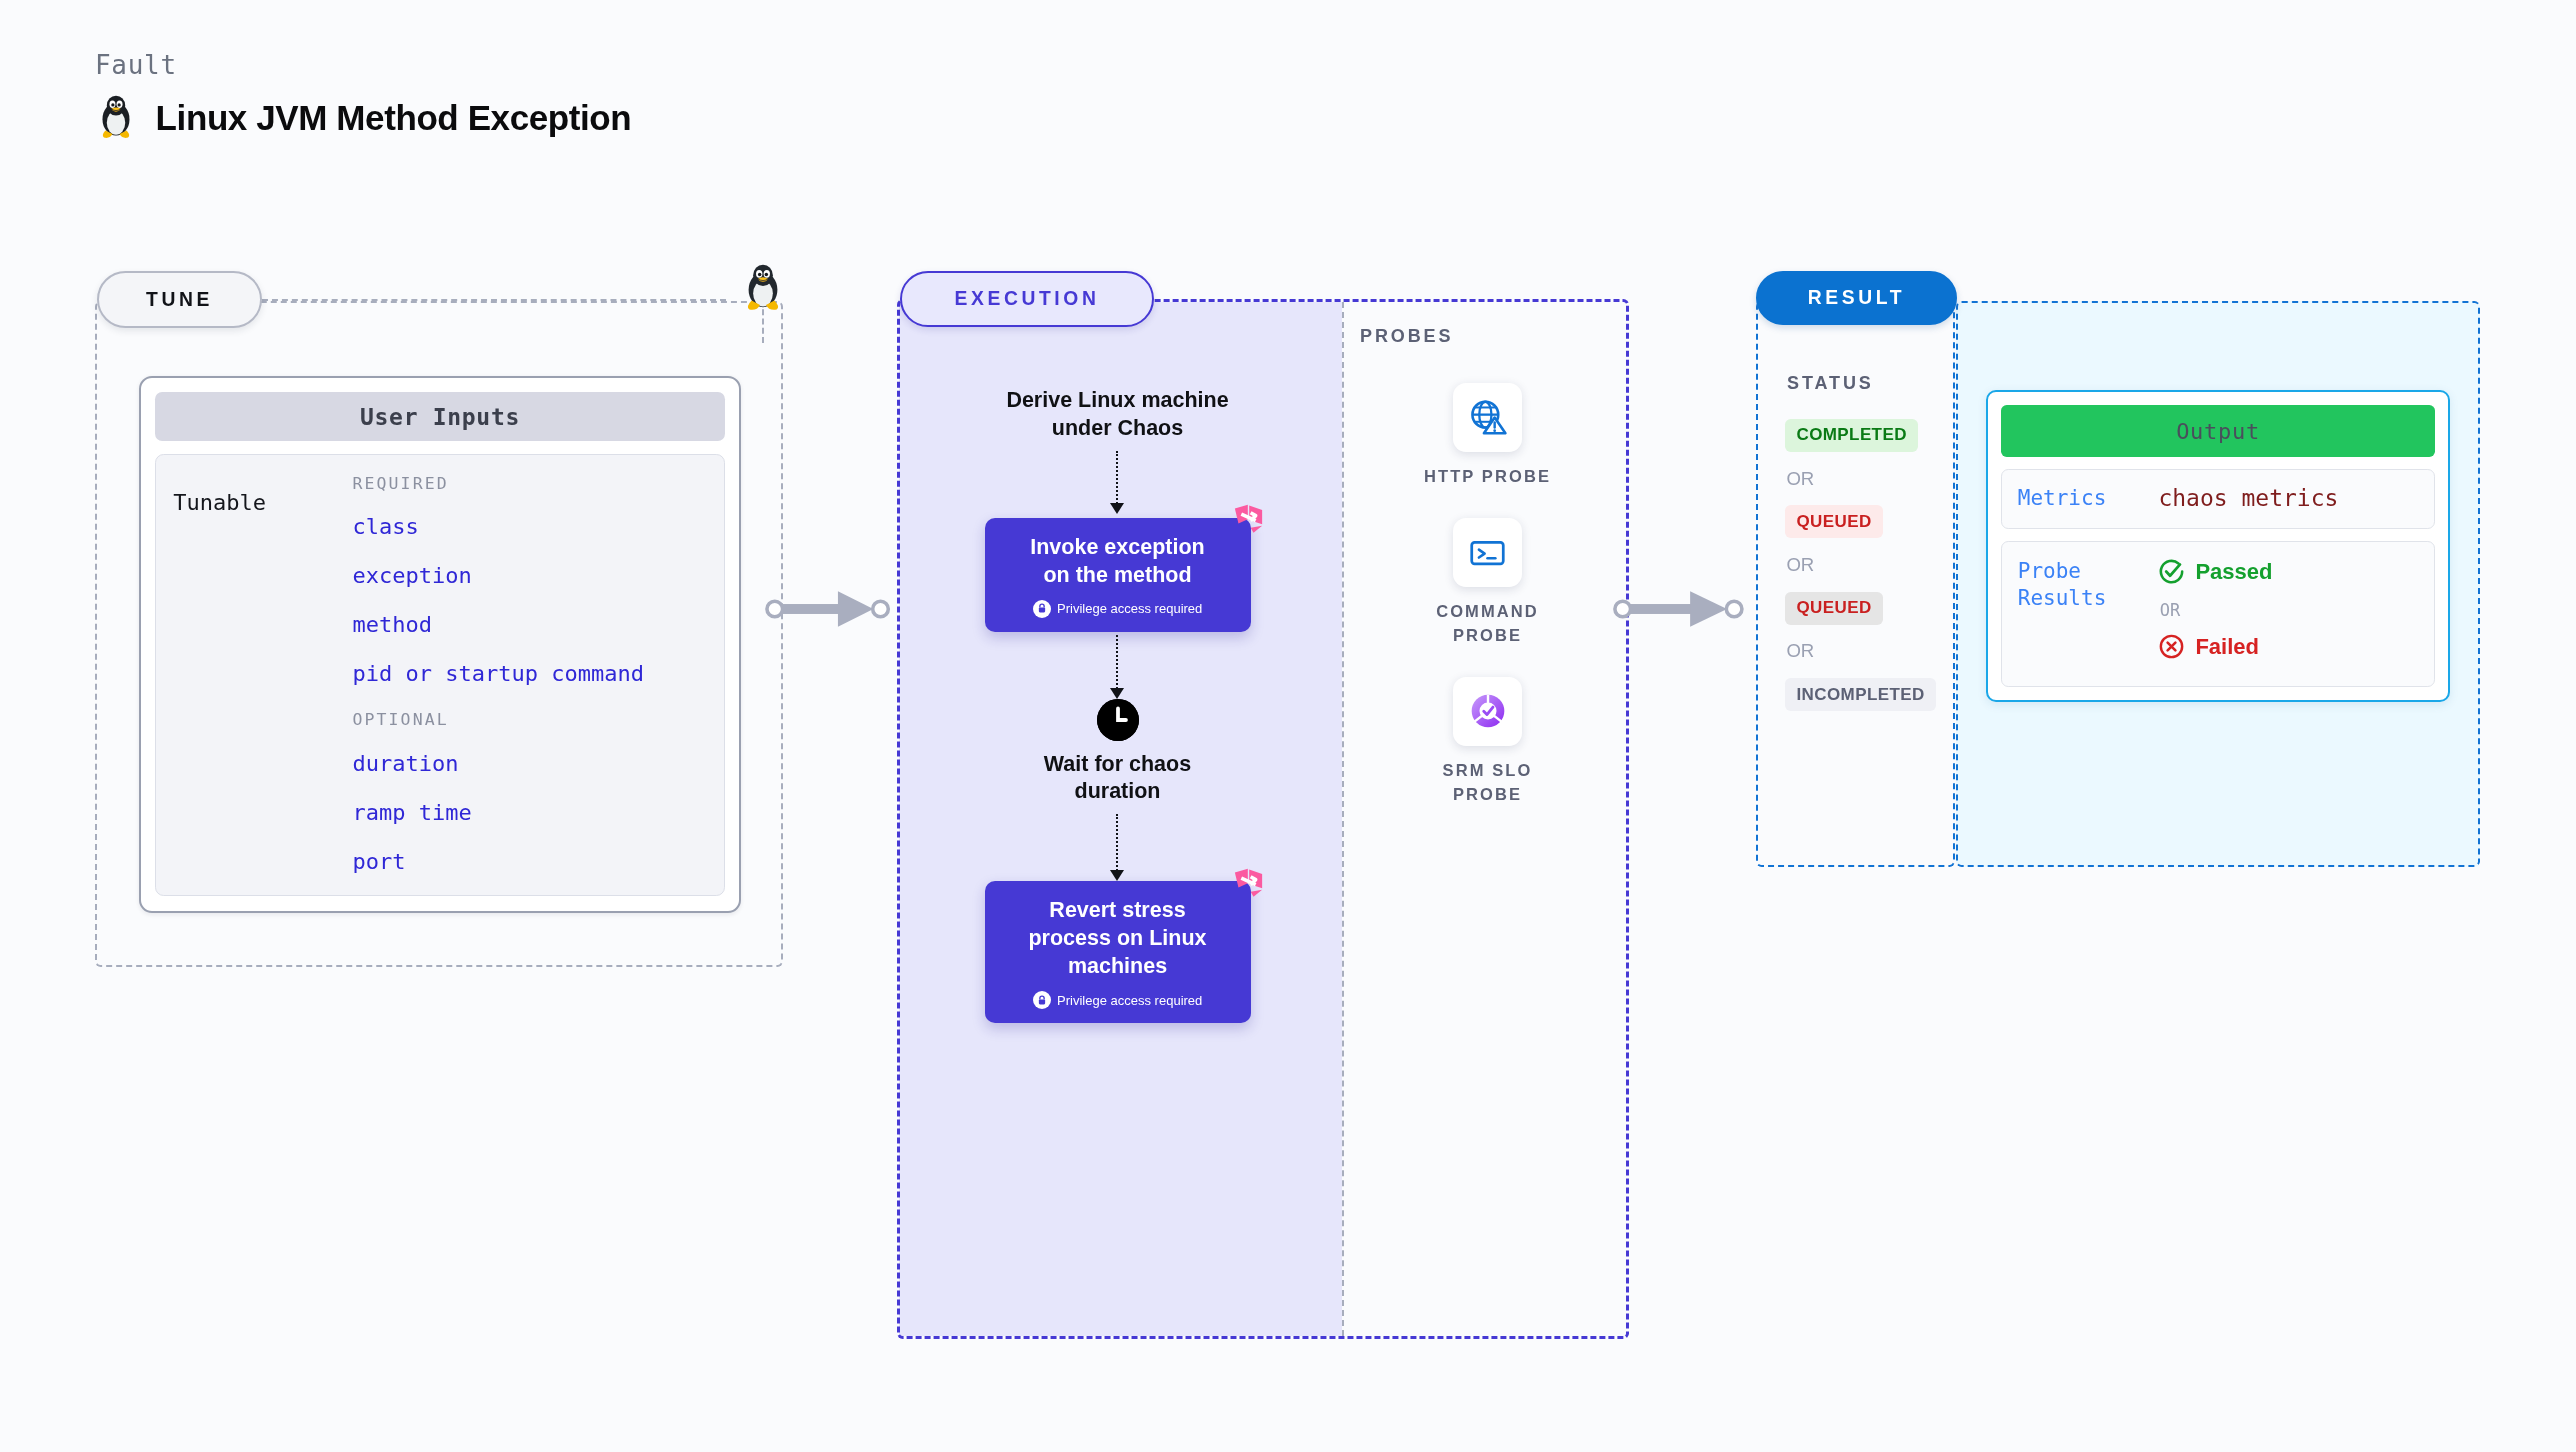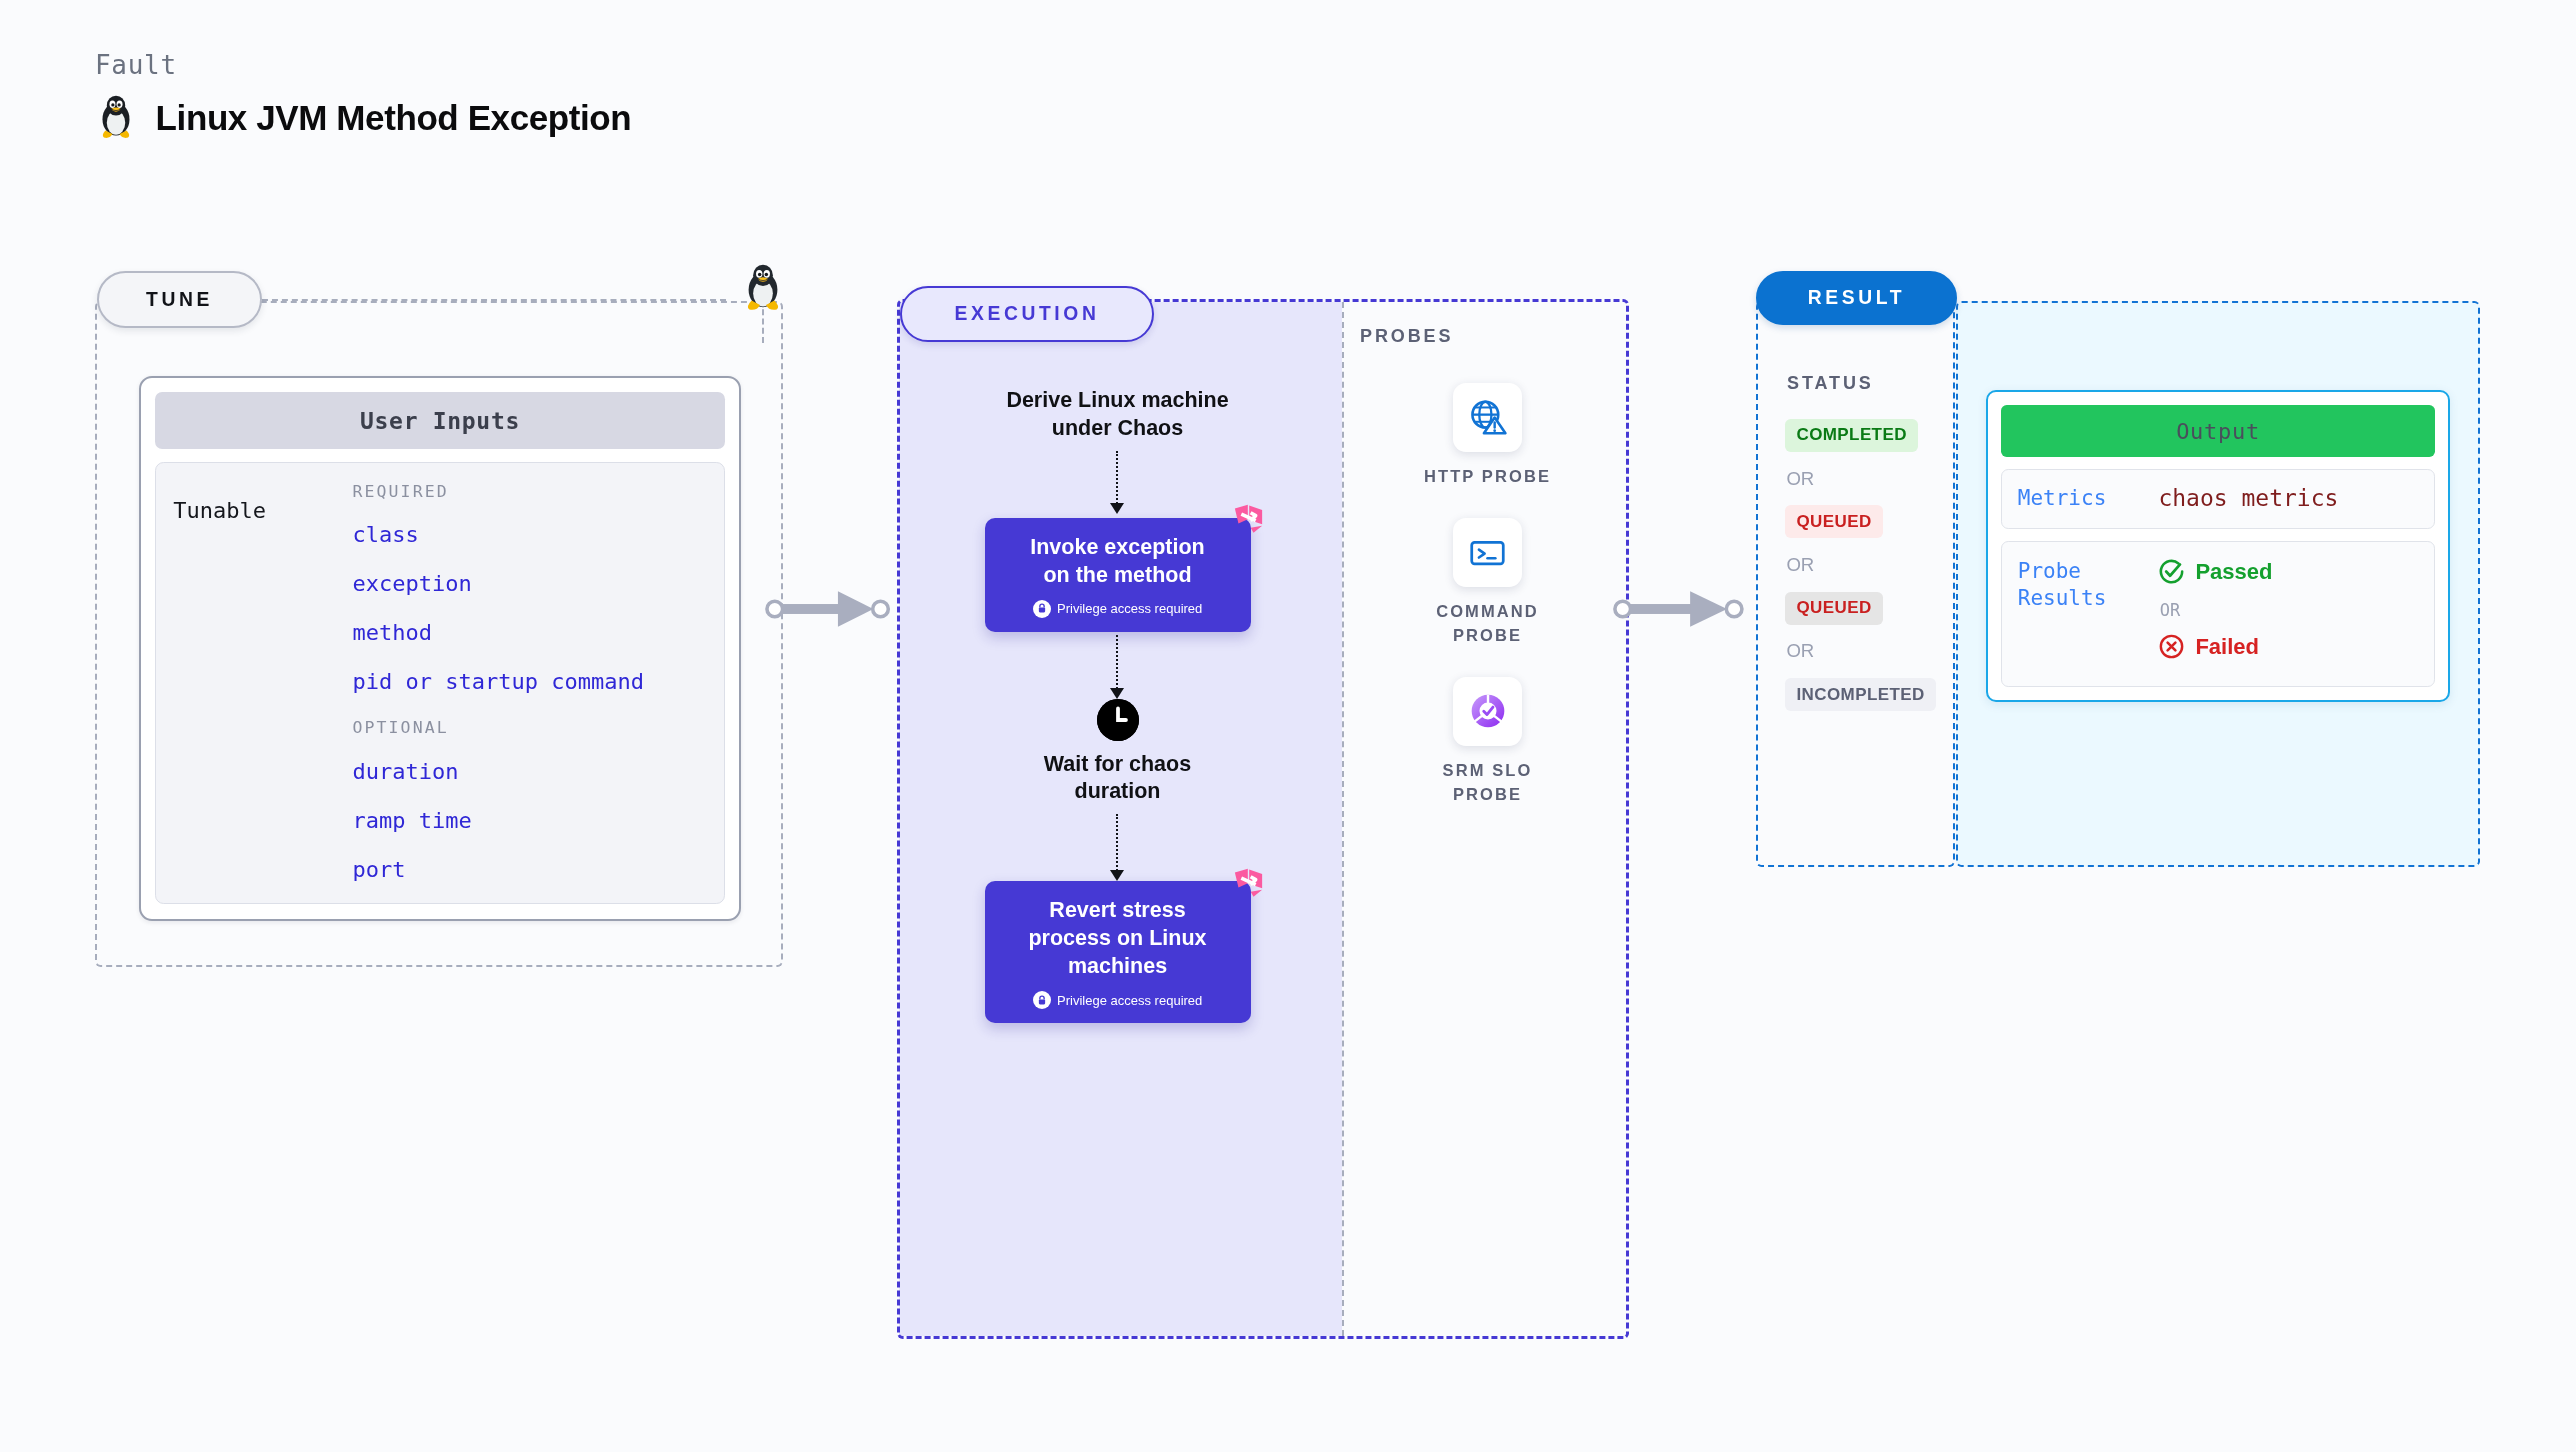--- a/index.html
+++ b/index.html
@@ -44,21 +44,21 @@
     position: absolute; width: 0; border-left: 2.9px dashed #a7adbd;
   }
   #penguin-connector { position: absolute; z-index: 7; }
 
   #user-inputs-card {
     position: absolute; background: #ffffff; border: 2.1px solid #9aa0b0;
     border-radius: 13px; padding: 14.3px;
     box-shadow: 0 1.4px 4.3px rgba(20,25,50,.08);
   }
   #user-inputs-header {
-    background: #d7d8e3; border-radius: 7.2px; height: 57px;
+    background: #d7d8e3; border-radius: 7.2px; height: 49px;
     display: flex; align-items: center; justify-content: center;
     font-family: "DejaVu Sans Mono", monospace; font-size: 23px;
     font-weight: 700; color: #3b3f4c; letter-spacing: 0.7px;
   }
   #tunable-card {
     margin-top: 13px; background: #f3f4f8; border: 1.4px solid #dcdfe8;
     border-radius: 8.6px; padding: 18.6px 17px 21.5px 17px;
     display: flex; gap: 7.2px;
   }
   #tunable-label {
@@ -265,21 +265,21 @@
     <rect x="22" y="24" width="100" height="14" fill="#a9aebf"></rect>
     <polygon points="102,6 102,56 152,31" fill="#a9aebf"></polygon>
     <circle cx="162" cy="31" r="11" fill="#ffffff" stroke="#a9aebf" stroke-width="5"></circle>
   </svg>
 </div>
 
 <div id="exec-fill" style="left:899px; top:302px; width:443px; height:1034px;"></div>
 <div class="dashbox" id="exec-outer" style="left:897px; top:299px; width:732px; height:1040px;"></div>
 <div id="probes-divider" style="left:1342px; top:302px; height:1034px;"></div>
 
-<div class="pill exec" id="exec-pill" style="left:900px; top:286px; width:254px; height:56px;">EXECUTION</div>
+<div class="pill exec" id="exec-pill" style="left:900px; top:271px; width:254px; height:56px;">EXECUTION</div>
 
 <div id="probes-label" style="left:1360px; top:326px;">PROBES</div>
 
 <div id="exec-flow" style="left:931px; top:387px; width:373px;">
 
   <div class="flow-text" style="white-space:pre-line;">Derive Linux machine
 under Chaos</div>
 
   <div class="dotted-arrow" style="height:63px; margin-top:8.6px;">
     <div class="stem"></div>

